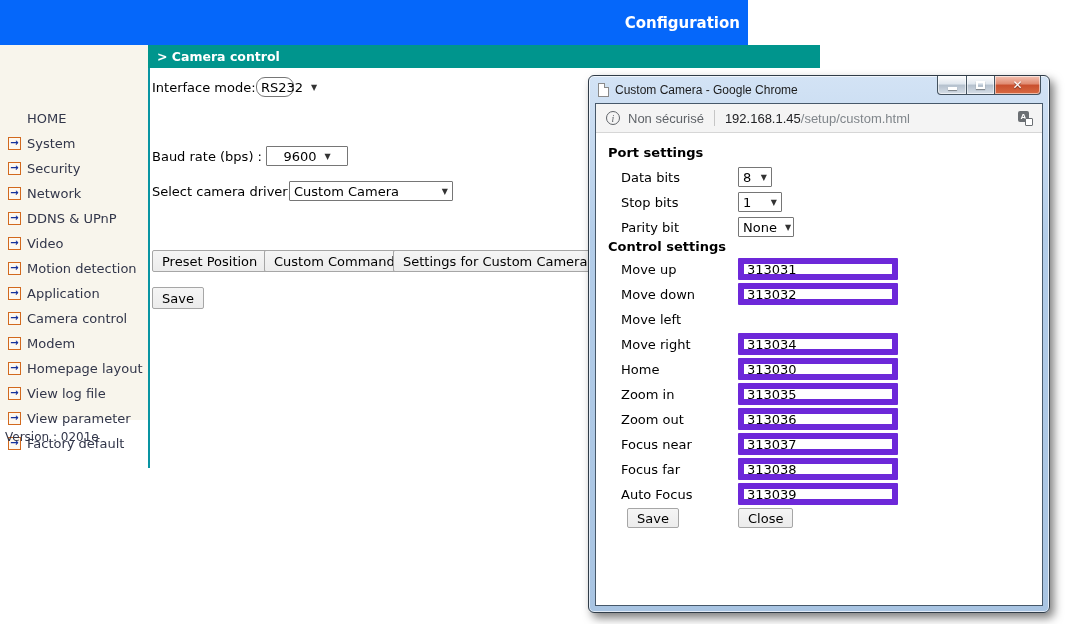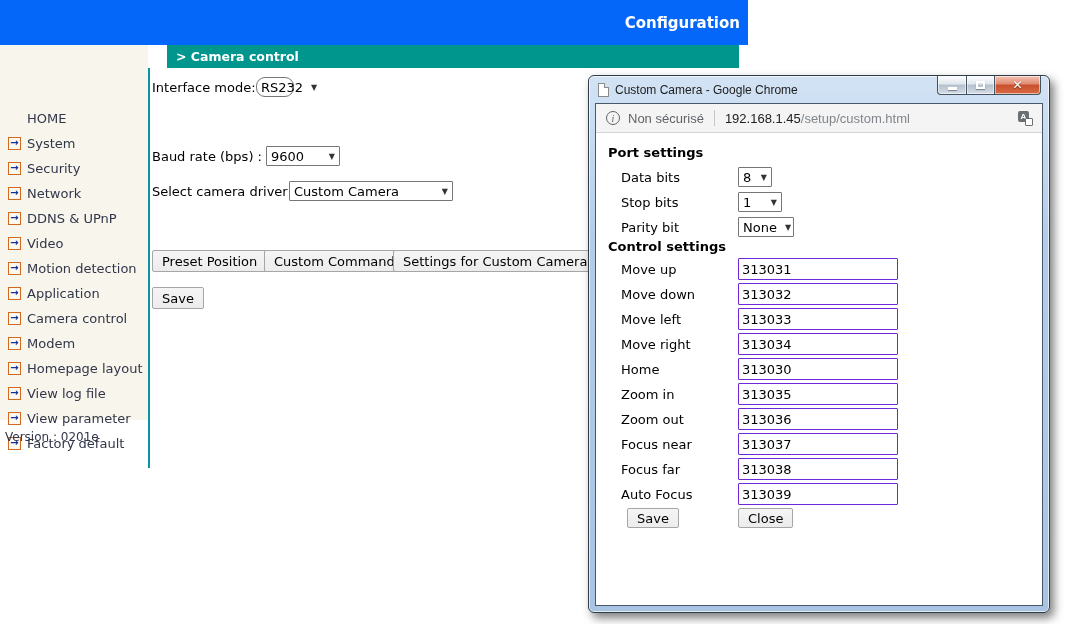--- a/index.html
+++ b/index.html
@@ -14,23 +14,23 @@
 
   .sidebar { position:absolute; left:0; top:45px; width:148px; height:375px; background:#f8f5ec; }
   .side-row { position:absolute; left:0; height:20px; display:flex; align-items:center; cursor:pointer; }
   .side-row .txt { color:#32364a; font-size:13px; white-space:nowrap; }
   .arrow-ic { position:relative; width:13px; height:13px; margin:0 6px 0 8px; background:#fdf8f0;
     border:1px solid #d2691e; display:flex; align-items:center; justify-content:center; flex:0 0 13px; }
   .arrow-ic span { color:#14329c; font-size:10px; font-weight:bold; line-height:1; }
   .home-row .txt { margin-left:27px; }
   .version { position:absolute; left:5px; top:430px; font-size:12px; color:#32364a; }
 
-  .section-bar { position:absolute; left:148px; top:45px; width:572px; height:23px;
+  .section-bar { position:absolute; left:148px; top:45px; width:672px; height:23px;
     background:#00958d; color:#fff; font-weight:bold; font-size:12.5px;
-    display:flex; align-items:center; padding-left:9px;margin-left:19px; }
+    display:flex; align-items:center; padding-left:9px; }
   .vline { position:absolute; left:148px; top:68px; width:2px; height:400px; background:#0994a2; }
 
   .field-label { font-size:13px; color:#000; }
   .fsel { display:inline-flex; align-items:center; justify-content:space-between;
     background:#fff; border:1px solid #767676; border-radius:1px; height:20px;
     padding:0 4px 0 4px; font-size:13px; color:#000; cursor:default; }
   .fsel .tri { font-size:8px; color:#333; margin-left:8px; }
 
   .gbtn { display:inline-flex; align-items:center; justify-content:center;
     background:linear-gradient(#f5f5f5,#ececec); border:1px solid #a6a6a6; border-radius:2px;
@@ -75,21 +75,21 @@
   .url-path { color:#80868b; font-size:13px; }
   .translate-ic { position:absolute; right:9px; top:7px; width:15px; height:15px; }
   .translate-ic .b1 { position:absolute; left:0; top:0; width:11px; height:11px; background:#6b6f73; border-radius:2px; }
   .translate-ic .b1::after { content:"A"; position:absolute; left:2.5px; top:0.5px; color:#fff; font-size:8px; font-weight:bold; }
   .translate-ic .b2 { position:absolute; right:0; bottom:0; width:8px; height:8px; background:#fff; border:1px solid #6b6f73; border-radius:1px; }
 
   .page { position:relative; width:100%; height:calc(100% - 29px); background:#fff; }
   .p-head { position:absolute; left:12px; font-size:13px; font-weight:bold; color:#000; }
   .p-label { position:absolute; left:25px; font-size:13px; color:#000; }
   .p-ctrl { position:absolute; left:142px; }
-  .p-input { width:160px; height:22px; border:1px solid #6d28d9; border-radius:1px;
+  .p-input { width:160px; height:22px; border:6px solid #6d28d9; border-radius:1px;
     font-size:13px; color:#000; padding:0 3px; font-family:"DejaVu Sans",sans-serif; background:#fff; }
 </style>
 </head>
 <body>
 
 <div class="stage">
 
   <div class="top-bar">
     <span class="cfg">Configuration</span>
   </div>
@@ -184,21 +184,21 @@
   </div>
   <div class="vline"></div>
 
   <span class="abs field-label" style="left:152px; top:80px;">Interface mode:</span>
   <span class="abs fsel" style="left:256px; top:77px; width:38px;border-radius:9px;">
     <span>RS232</span>
       <span class="tri">▼</span>
   </span>
 
   <span class="abs field-label" style="left:152px; top:149px;">Baud rate (bps) :</span>
-  <span class="abs fsel" style="left:266px; top:146px; width:74px;">
+  <span class="abs fsel" style="left:266px; top:146px; width:82px;justify-content:center;">
     <span>9600</span>
       <span class="tri">▼</span>
   </span>
 
   <span class="abs field-label" style="left:152px; top:184px;">Select camera driver:</span>
   <span class="abs fsel" style="left:289px; top:181px; width:164px;gap:32px;">
     <span>Custom Camera</span>
       <span class="tri">▼</span>
   </span>
 
@@ -259,21 +259,20 @@
 
         <span class="p-head" style="top:106px;">Control settings</span>
 
         <span class="p-label" style="top:129px;">Move up</span>
         <input class="p-input p-ctrl" style="top: 125px;" value="313031">
 
         <span class="p-label" style="top:154px;text-align:center;">Move down</span>
         <input class="p-input p-ctrl" style="top: 150px;" value="313032">
 
         <span class="p-label" style="top:179px;">Move left</span>
-        <input class="p-input p-ctrl" style="top: 175px;" value="313033">
 
         <span class="p-label" style="top:204px;">Move right</span>
         <input class="p-input p-ctrl" style="top: 200px;" value="313034">
 
         <span class="p-label" style="top:229px;">Home</span>
         <input class="p-input p-ctrl" style="top: 225px;" value="313030">
 
         <span class="p-label" style="top:254px;">Zoom in</span>
         <input class="p-input p-ctrl" style="top: 250px;" value="313035">
 

